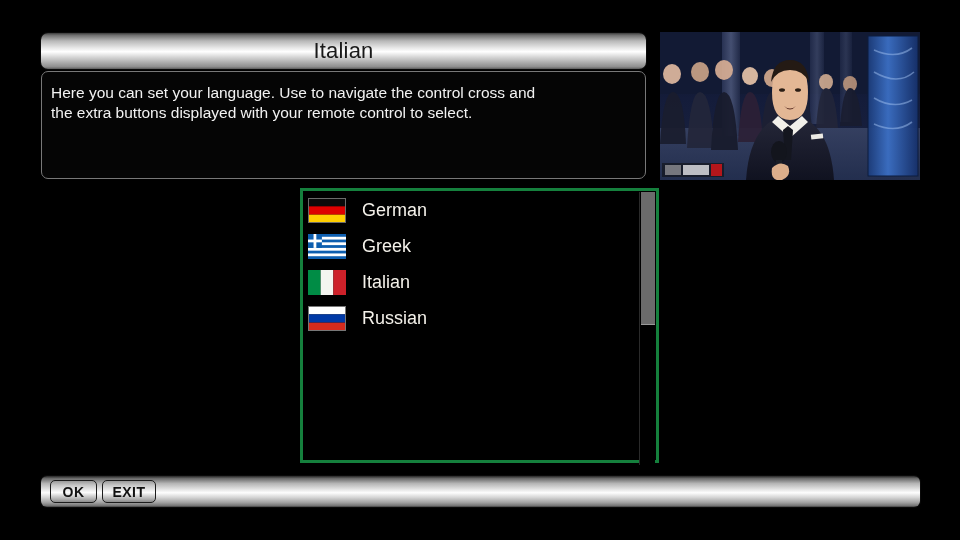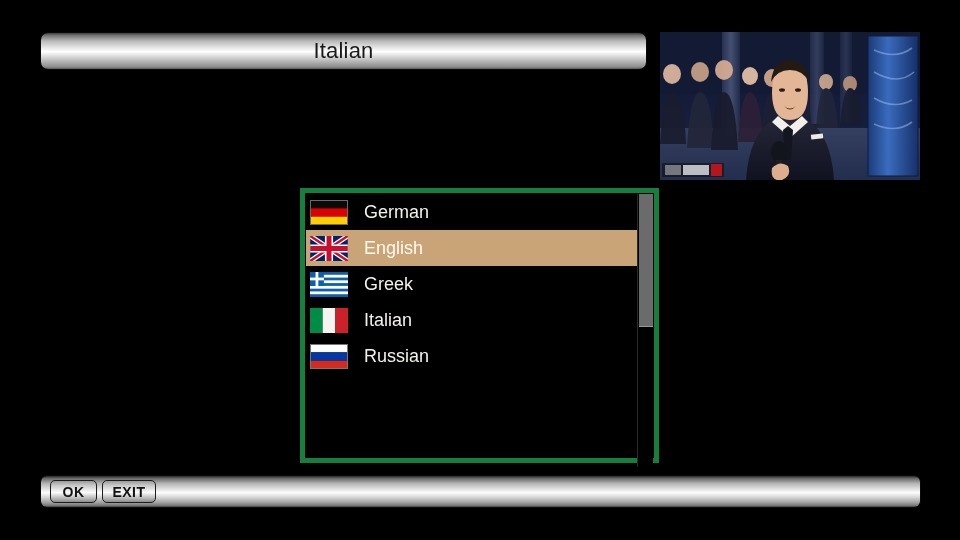--- a/index.html
+++ b/index.html
@@ -94,21 +94,21 @@
   .video-preview .vp-svg { display:block; width:260px; height:148px; }
 
   
   .list-panel {
     position: absolute;
     left: 300px;
     top: 188px;
     width: 359px;
     height: 275px;
     background: #000000;
-    border: 5px solid #15803d;
+    border: 3px solid #15803d;
     box-sizing: border-box;
   }
   .list-rows {
     position: absolute;
     left: 1px;
     top: 1px;
     width: 341px;
   }
   .lang-row {
     position: relative;
@@ -209,20 +209,24 @@
 </style>
 </head>
 <body>
 
 <div id="screen">
 
   <div class="title-bar">
     <div class="title-text">Italian</div>
   </div>
 
+  <div class="help-box">
+    <div class="help-text">Here you can set your language. Use to navigate the control cross and
+the extra buttons displayed with your remote control to select.</div>
+  </div>
 
   <div class="video-preview">
     <svg class="vp-svg" viewBox="0 0 260 148" preserveAspectRatio="none">
       <defs>
         <linearGradient id="bgv" x1="0" y1="0" x2="0" y2="1">
           <stop offset="0%" stop-color="#0b1026"></stop>
           <stop offset="45%" stop-color="#141c3a"></stop>
           <stop offset="100%" stop-color="#1b2342"></stop>
         </linearGradient>
         <linearGradient id="colg" x1="0" y1="0" x2="1" y2="0">
@@ -314,32 +318,20 @@
           <svg viewBox="0 0 38 25">
               <rect width="38" height="8.34" fill="#0a0a0a"></rect>
               <rect y="8.34" width="38" height="8.33" fill="#dd0000"></rect>
               <rect y="16.67" width="38" height="8.33" fill="#ffce00"></rect>
               <rect x="0.5" y="0.5" width="37" height="24" fill="none" stroke="#6b6b6b" stroke-width="1"></rect>
             </svg>
         </span>
         <span class="lang-label">German</span>
       </div>
 
-      <div class="lang-row selected">
-        <span class="flag">
-          <svg viewBox="0 0 60 40">
-              <rect width="60" height="40" fill="#012169"></rect>
-              <path d="M0,0 L60,40 M60,0 L0,40" stroke="#fff" stroke-width="8"></path>
-              <path d="M0,0 L60,40 M60,0 L0,40" stroke="#C8102E" stroke-width="4"></path>
-              <path d="M30,0 V40 M0,20 H60" stroke="#fff" stroke-width="13"></path>
-              <path d="M30,0 V40 M0,20 H60" stroke="#C8102E" stroke-width="8"></path>
-            </svg>
-        </span>
-        <span class="lang-label">English</span>
-      </div>
 
 
       <div class="lang-row">
         <span class="flag">
           <svg viewBox="0 0 38 25">
               <rect width="38" height="25" fill="#0d5eaf"></rect>
               <g fill="#ffffff">
                 <rect y="2.78" width="38" height="2.78"></rect>
                 <rect y="8.33" width="38" height="2.78"></rect>
                 <rect y="13.89" width="38" height="2.78"></rect>

